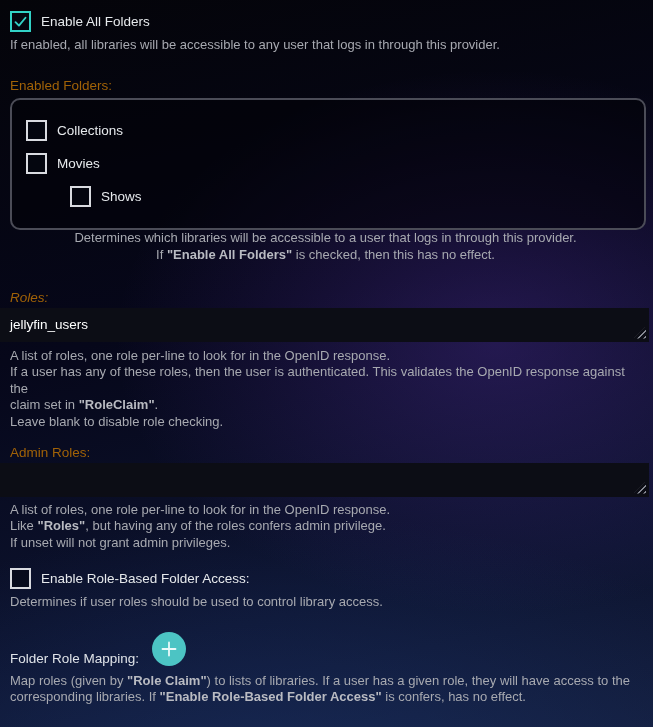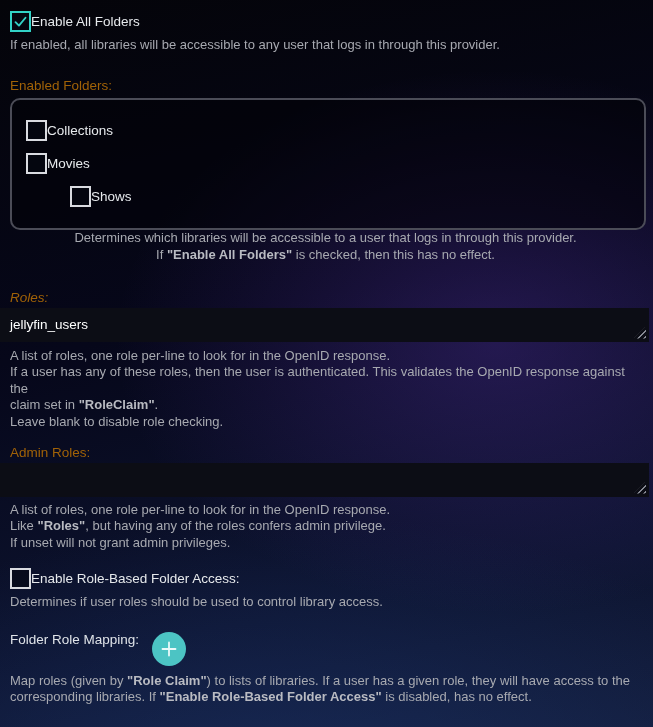--- a/index.html
+++ b/index.html
@@ -25,20 +25,21 @@
     color: #a7a9b0;
     white-space: pre-line;
     margin-left: 10px;
     margin-right: 12px;
   }
   .desc strong { font-weight: 700; color: #b9bbc2; }
 
   .check-row {
     display: flex;
     align-items: center;
+    gap: 10px;
     margin-left: 10px;
     margin-right: 10px;
     cursor: pointer;
   }
   .cb {
     width: 21px; height: 21px;
     flex: 0 0 21px;
     border: 2px solid #d9dbe0;
     background: rgba(5,8,18,0.6);
     display: inline-flex;
@@ -88,21 +89,21 @@
   }
   .s3-desc { margin-top: 6px; }
   .s4-label{ margin-top: 15px; }
   .s4-desc { margin-top: 5px; }
   .s5-row  { margin-top: 17px; }
   .s5-desc { margin-top: 5px; }
   .s6-row  {
     margin-top: 21px;
     margin-left: 10px;
     display: flex;
-    align-items: flex-start;
+    align-items: flex-end;
     gap: 13px;
     height: 34px;
   }
   .s6-row .row-label { font-size: 13.5px; color: #dfe3e8; }
   .add-btn {
     width: 34px; height: 34px;
     border-radius: 50%;
     border: 0;
     background: #4cc4c4;
     display: inline-flex;
@@ -173,15 +174,15 @@
 
   <div class="s6-row">
     <span class="row-label">Folder Role Mapping:</span>
     <button class="add-btn">
       <svg viewBox="0 0 18 18" fill="none">
         <path d="M9 2.5 V15.5 M2.5 9 H15.5" stroke="#eafafa" stroke-width="1.8" stroke-linecap="round"></path>
       </svg>
     </button>
   </div>
   <div class="desc s6-desc"><span>Map roles (given by </span><strong>"Role Claim"</strong><span>) to lists of libraries. If a user has a given role, they will have access to the
-corresponding libraries. If </span><strong>"Enable Role-Based Folder Access"</strong><span> is disabled, has no effect.</span></div>
+corresponding libraries. If </span><strong>"Enable Role-Based Folder Access"</strong><span> is confers, has no effect.</span></div>
 
 </div>
 
 </body></html>

